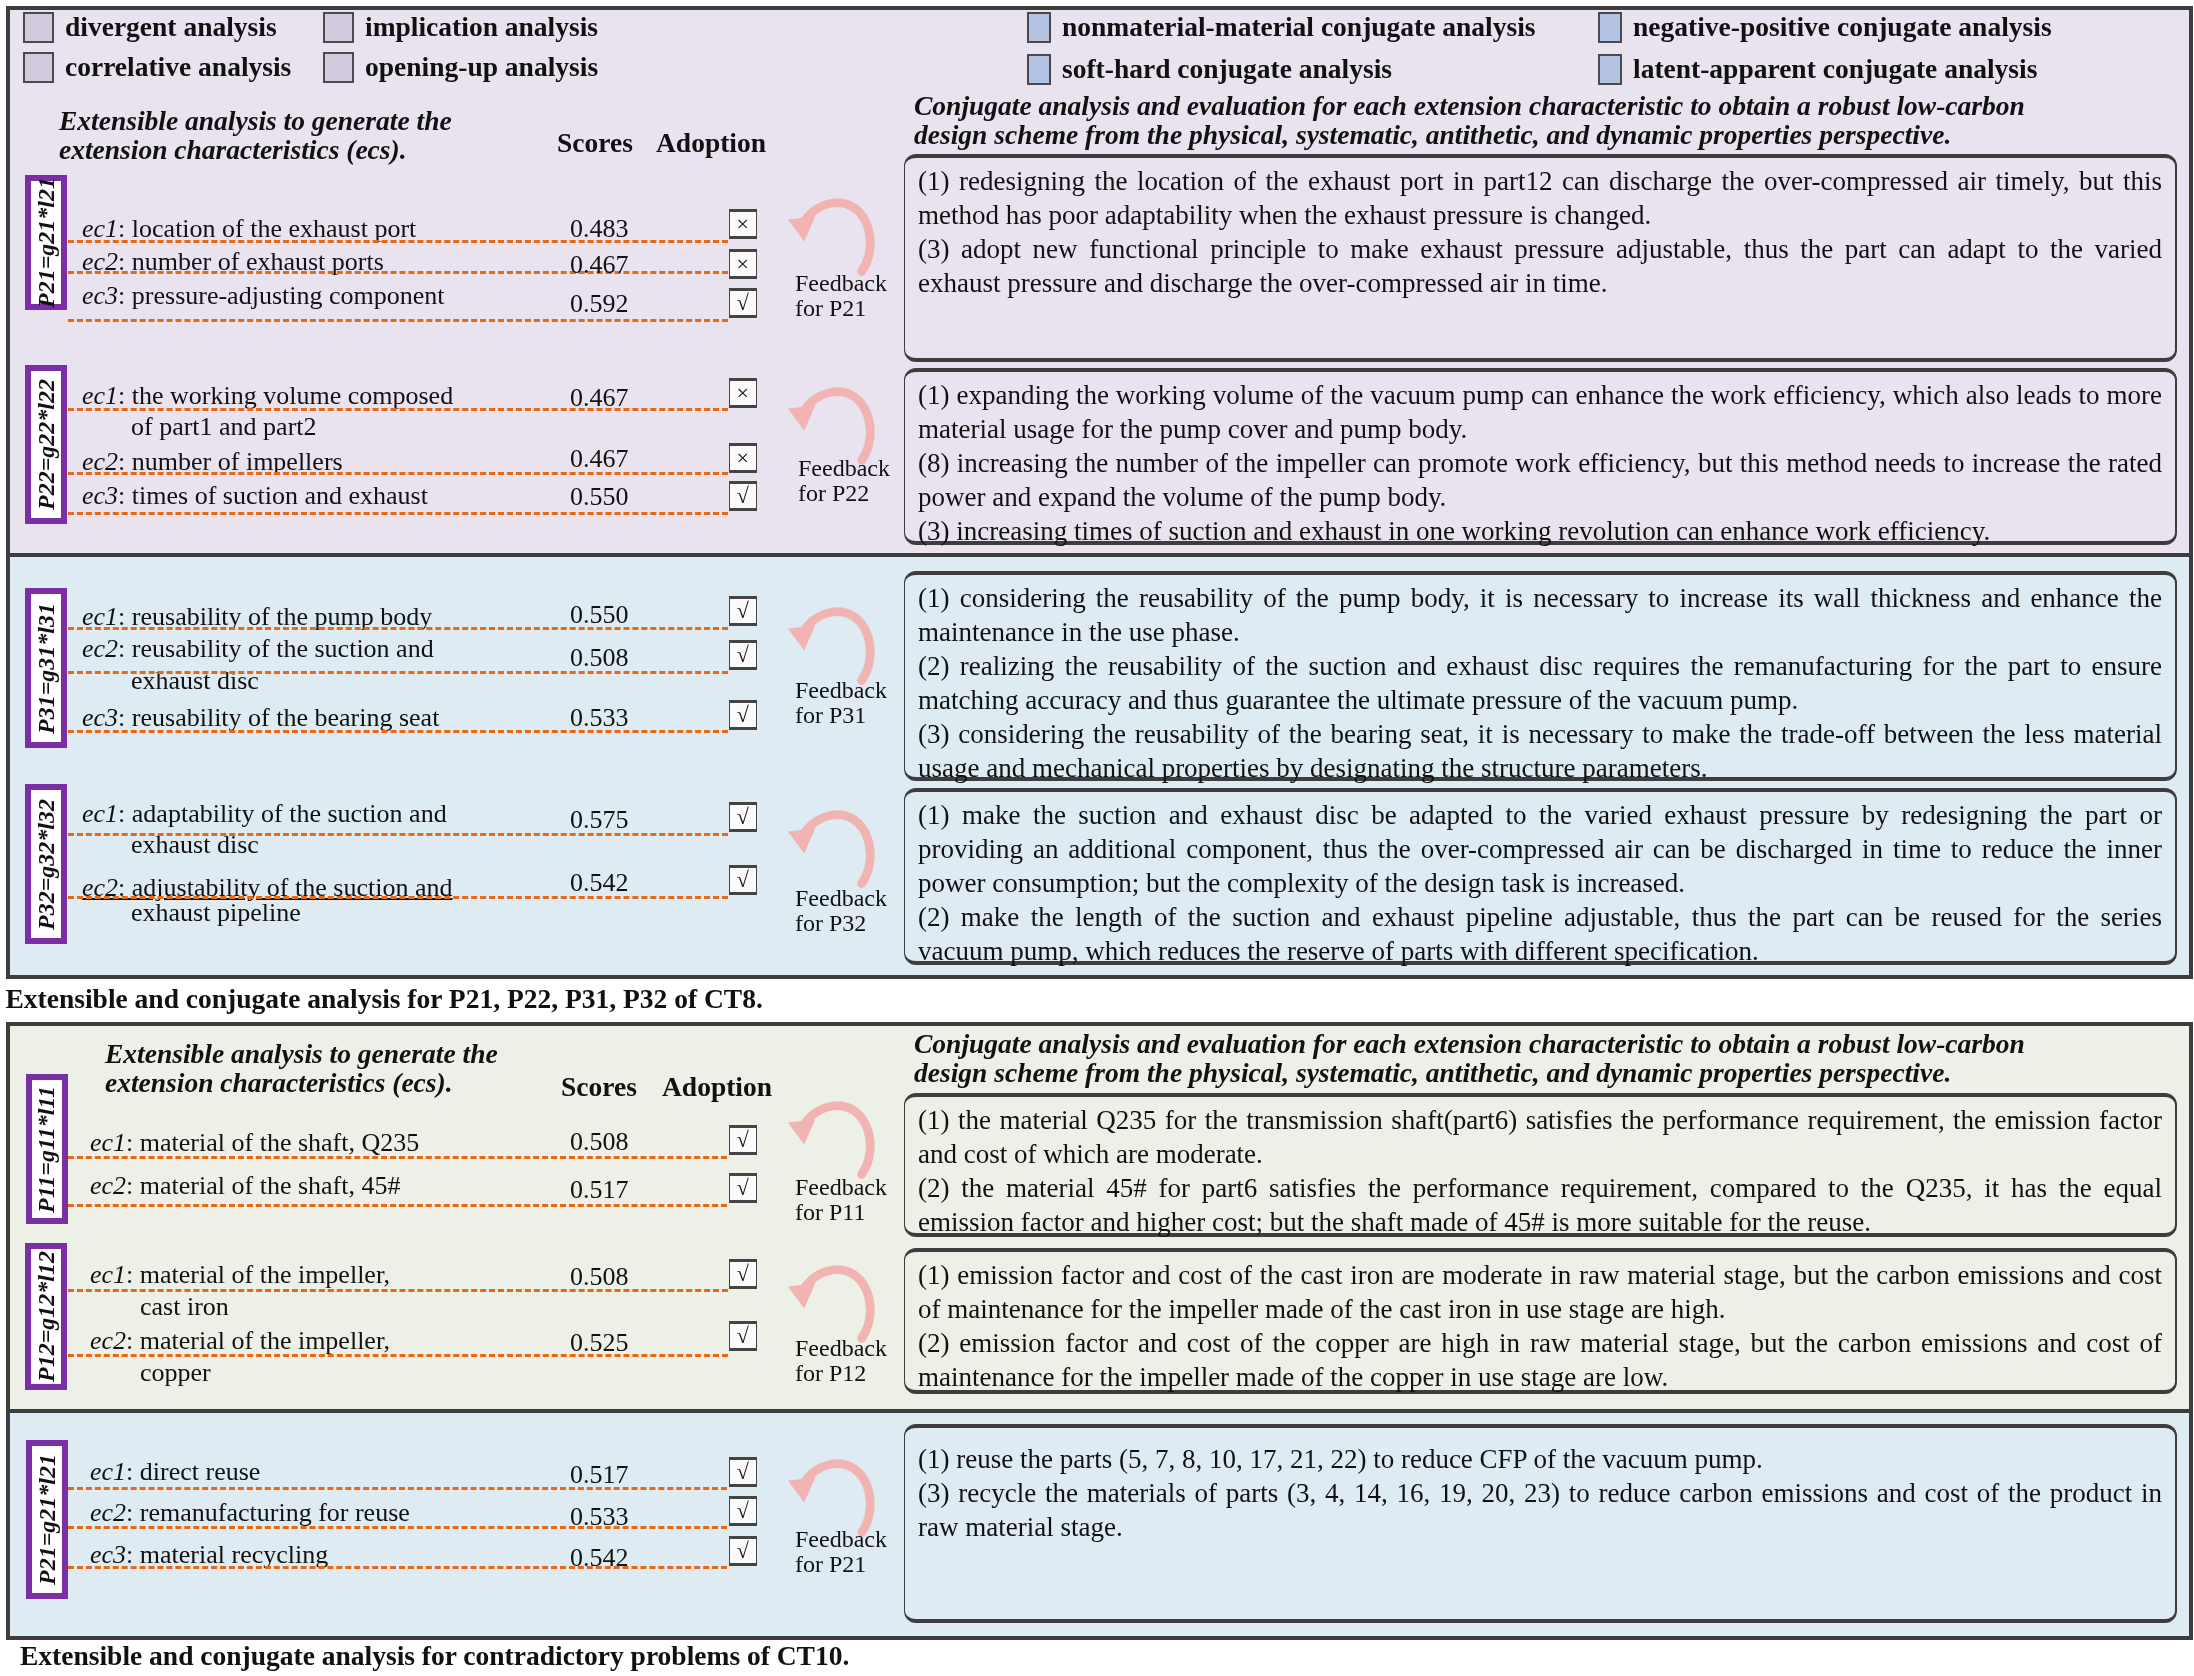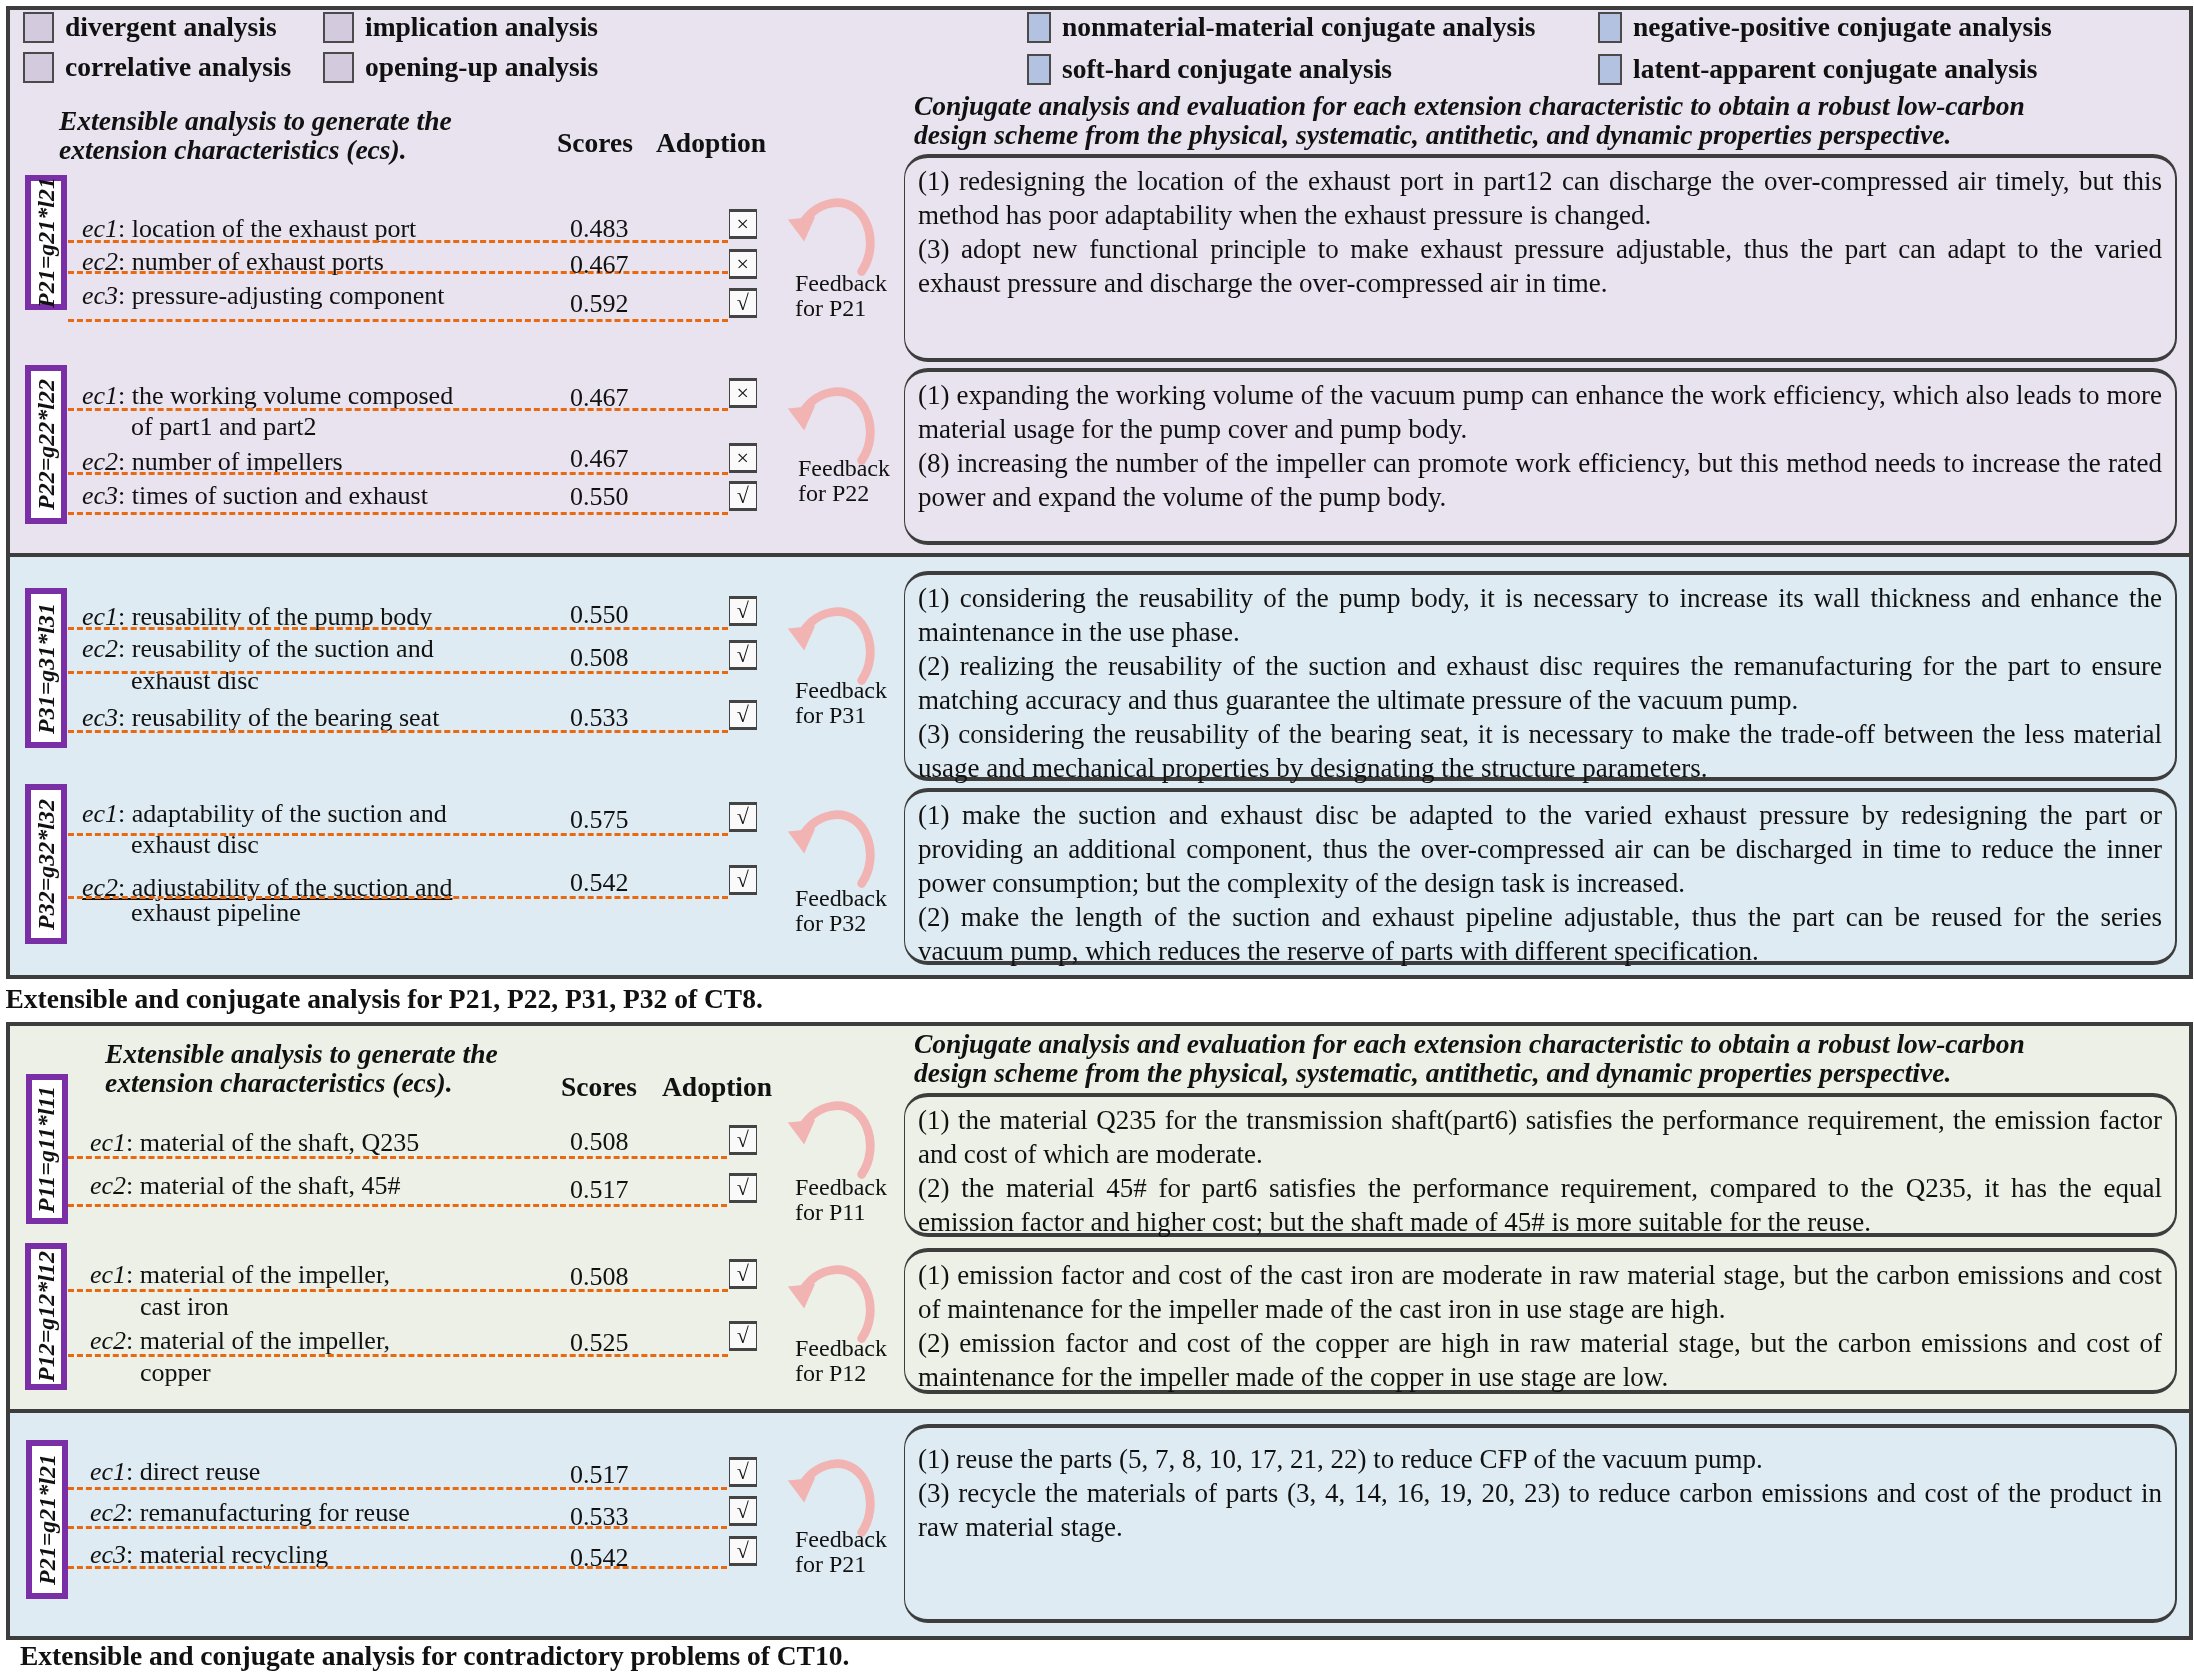--- a/index.html
+++ b/index.html
@@ -17,21 +17,21 @@
   .pbox{position:absolute;width:30px;border:6px solid #7b2fa6;background:#fff;box-sizing:content-box;display:flex;align-items:center;justify-content:center;}
   .pbox span{transform:rotate(-90deg);white-space:nowrap;font-size:24px;font-weight:bold;font-style:italic;}
   .ec-label{position:absolute;font-size:26px;white-space:nowrap;line-height:31px;}
   .ec-label i{font-size:26px;}
   .ec-cont{position:absolute;font-size:26px;white-space:nowrap;}
   .dash{position:absolute;height:0;border-top:3.8px dashed #e8690f;}
   .score{position:absolute;font-size:26px;}
   .cbox{position:absolute;width:27.5px;height:30px;background:#fafafa;border:3.3px solid #444;border-left-width:1.6px;border-right-width:1.6px;box-sizing:border-box;display:flex;align-items:center;justify-content:center;font-size:22px;}
   .feedback{position:absolute;font-size:24px;line-height:25px;}
   .arrow{position:absolute;}
-  .textbox{position:absolute;border:4.4px solid #3d3d3d;border-left-width:1.6px;border-right-width:2.2px;border-radius:24px;box-sizing:border-box;padding:5.5px 13px 3.3px 13px;font-size:27px;line-height:34px;text-align:justify;}
+  .textbox{position:absolute;border:4.4px solid #3d3d3d;border-left-width:1.6px;border-right-width:2.2px;border-radius:12px;box-sizing:border-box;padding:5.5px 13px 3.3px 13px;font-size:27px;line-height:34px;text-align:justify;}
   .caption{position:absolute;font-weight:bold;font-size:27.5px;white-space:nowrap;}
 </style>
 </head>
 <body>
 
 <div class="panel bg-purple" style="left:5.5px;top:5.5px;width:2187px;height:552px;"></div>
 <div class="panel bg-blue" style="left:5.5px;top:553px;width:2187px;height:426px;"></div>
 
 <div class="legend-item" style="left:23px;top:11px;">
     <span class="swatch sw-ext"></span>
@@ -119,20 +119,21 @@
 <div class="score" style="left:570px;top:482px;">0.550</div>
 <div class="cbox" style="left:729px;top:481px;">√</div>
 <svg class="arrow" style="left:785px;top:384px;" width="104" height="82" viewBox="0 0 190 150">
     <path d="M140,140 C175,90 150,5 85,15 C55,20 40,40 30,55" fill="none" stroke="#f2b3b3" stroke-width="16" stroke-linecap="round"></path>
     <polygon points="5,45 55,40 35,85" fill="#f2b3b3"></polygon>
   </svg>
 <div class="feedback" style="left:798px;top:456px;width:96px;">Feedback for P22</div>
 <div class="textbox bg-purple" style="left:904px;top:368px;width:1273px;height:177px;">
   <div>(1) expanding the working volume of the vacuum pump can enhance the work efficiency, which also leads to more material usage for the pump cover and pump body.</div>
   <div>(8) increasing the number of the impeller can promote work efficiency, but this method needs to increase the rated power and expand the volume of the pump body.</div>
+  <div>(3) increasing times of suction and exhaust in one working revolution can enhance work efficiency.</div>
 </div>
 
 <div class="pbox" style="left:25px;top:588px;height:148px;">
     <span>P31=g31*l31</span>
   </div>
 <div class="ec-label" style="left:82px;top:601px;"><i>ec1</i>: <span>reusability of the pump body</span></div>
 <div class="dash" style="left:68px;top:627px;width:660px;"></div>
 <div class="score" style="left:570px;top:600px;">0.550</div>
 <div class="cbox" style="left:729px;top:596px;">√</div>
 <div class="ec-label" style="left:82px;top:633px;"><i>ec2</i>: <span>reusability of the suction and</span></div>

